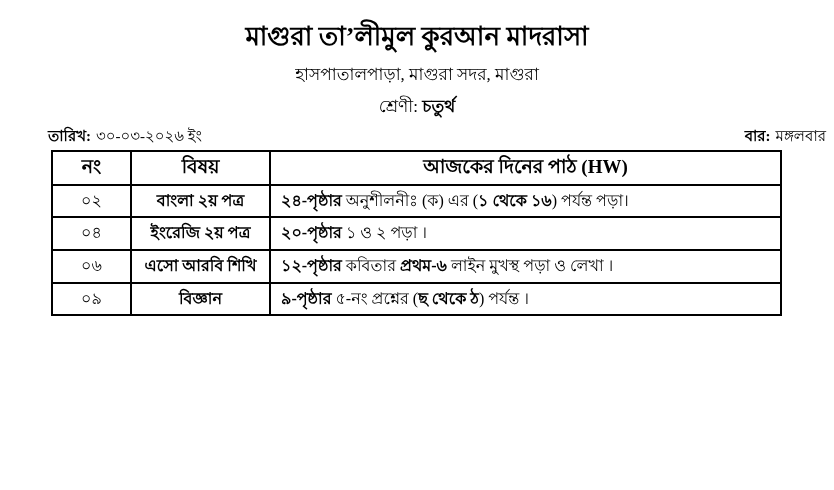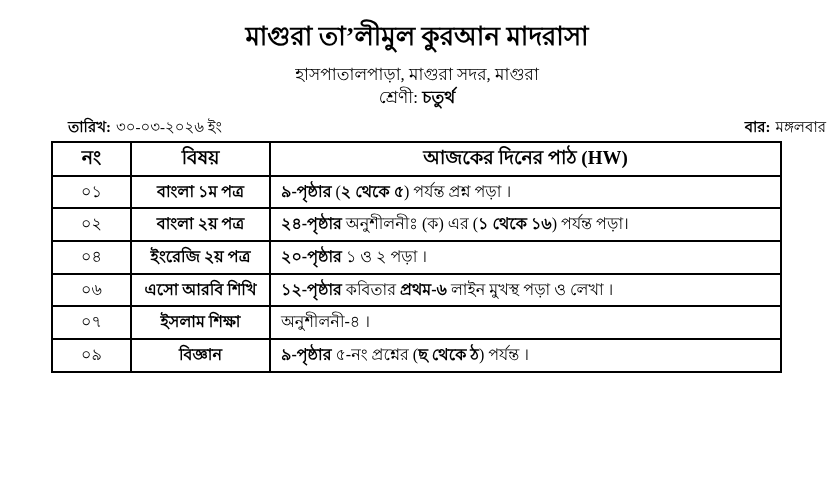--- a/index.html
+++ b/index.html
@@ -21,28 +21,28 @@
   }
   .address {
     text-align: center;
     font-size: 17px;
     margin-top: 13px;
     line-height: 1.2;
   }
   .class-line {
     text-align: center;
     font-size: 17px;
-    margin-top: 3px;
+    margin-top: 12px;
     line-height: 1.2;
   }
   .meta {
     display: flex;
     justify-content: space-between;
     align-items: baseline;
-    padding: 0 8px 0 68px;
+    padding: 0 8px 0 48px;
     margin-top: 9px;
     margin-bottom: 5px;
     font-size: 15px;
     line-height: 1.2;
   }
   .b { font-weight: bold; }
   .lbl { font-weight: bold; margin-right: 5px; }
 
   table.hw-table {
     margin-left: 51px;
@@ -98,45 +98,35 @@
     </colgroup>
     <thead>
       <tr>
         <th>নং</th>
         <th>বিষয়</th>
         <th>আজকের দিনের পাঠ (HW)</th>
       </tr>
     </thead>
     <tbody id="rows">
         <tr>
-          <td class="no">০১</td>
-          <td class="subject">বাংলা ১ম পত্র</td>
-          <td class="hw"><span class="b">৯-পৃষ্ঠার</span><span> (</span><span class="b">২ থেকে ৫</span><span>) পর্যন্ত প্রশ্ন পড়া ।</span></td>
-        </tr>
-        <tr>
           <td class="no">০২</td>
           <td class="subject">বাংলা ২য় পত্র</td>
           <td class="hw"><span class="b">২৪-পৃষ্ঠার</span><span> অনুশীলনীঃ (ক) এর (</span><span class="b">১ থেকে ১৬</span><span>) পর্যন্ত পড়া।</span></td>
         </tr>
         <tr>
           <td class="no">০৪</td>
           <td class="subject">ইংরেজি ২য় পত্র</td>
           <td class="hw"><span class="b">২০-পৃষ্ঠার</span><span> ১ ও ২ পড়া ।</span></td>
         </tr>
         <tr>
           <td class="no">০৬</td>
           <td class="subject">এসো আরবি শিখি</td>
           <td class="hw"><span class="b">১২-পৃষ্ঠার</span><span> কবিতার </span><span class="b">প্রথম-৬</span><span> লাইন মুখস্থ পড়া ও লেখা ।</span></td>
         </tr>
         <tr>
-          <td class="no">০৭</td>
-          <td class="subject">ইসলাম শিক্ষা</td>
-          <td class="hw"><span>অনুশীলনী-৪ ।</span></td>
-        </tr>
-        <tr>
           <td class="no">০৯</td>
           <td class="subject">বিজ্ঞান</td>
           <td class="hw"><span class="b">৯-পৃষ্ঠার</span><span> ৫-নং প্রশ্নের (</span><span class="b">ছ থেকে ঠ</span><span>) পর্যন্ত ।</span></td>
         </tr>
       </tbody>
   </table>
 
 </div>
 
 </body></html>

